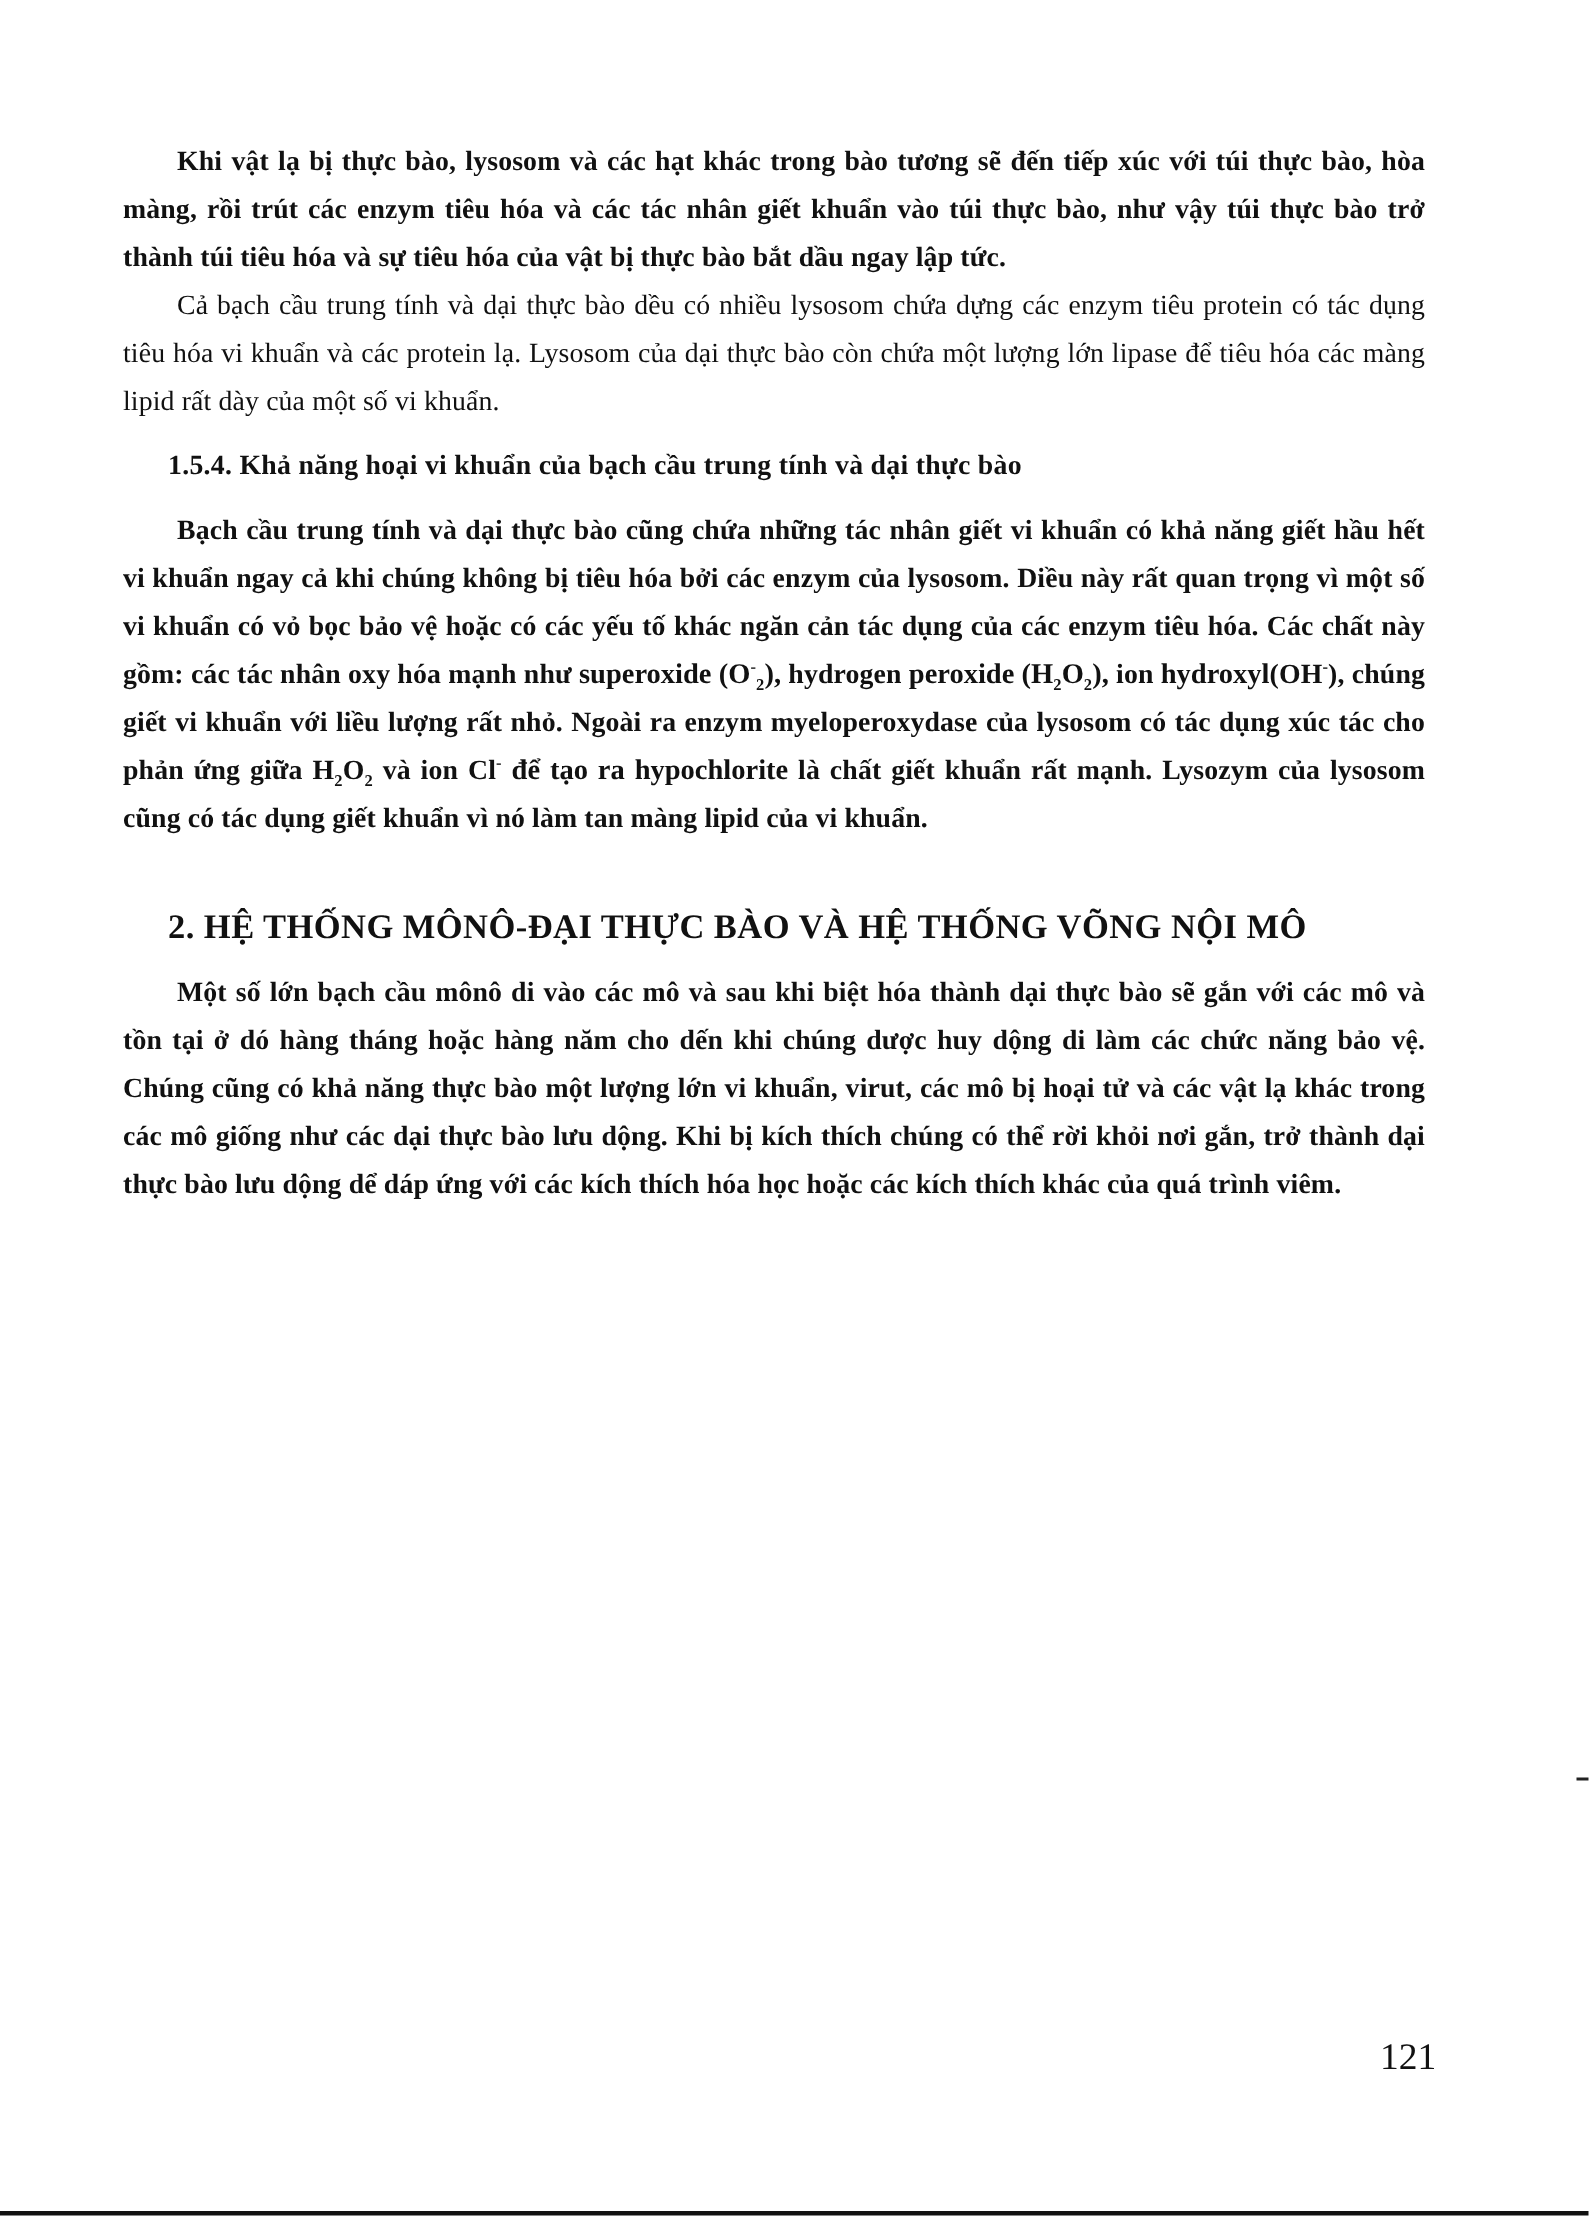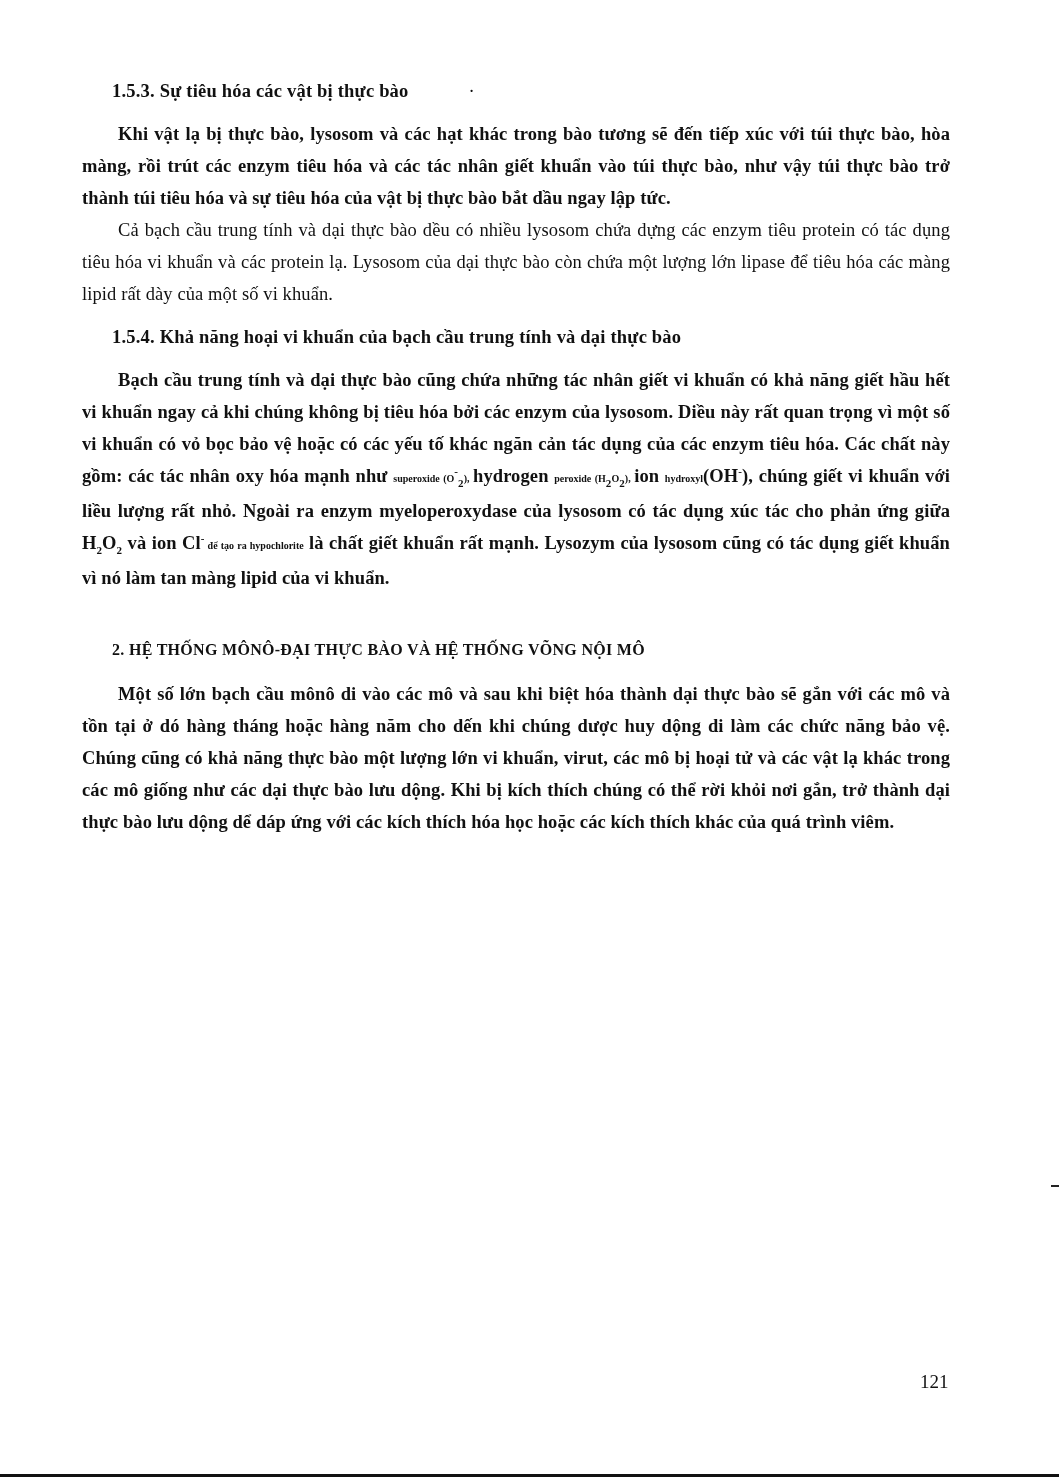--- a/index.html
+++ b/index.html
@@ -13,41 +13,40 @@
     font-weight: bold; font-size: 18.5px; margin: 0 0 0 30px; line-height: 26px;
     letter-spacing: 0.2px;
   }
   .h3 .dot { font-weight: normal; margin-left: 60px; }
   p {
     margin: 0; font-size: 18.5px; line-height: 32px; text-align: justify;
     text-indent: 36px; letter-spacing: 0.1px;
   }
   .sp2 { margin-top: 14px; font-weight: bold; }
   .h2 {
-    font-weight: bold; font-size: 16px; margin: 4px 0 0 30px; line-height: 28px;
+    font-weight: bold; font-size: 23px; margin: 4px 0 0 30px; line-height: 28px;
     letter-spacing: 0.3px;
   }
-  .small { font-size: 10px; letter-spacing: 0; }
+  .small { font-size: 19px; letter-spacing: 0; }
   sub, sup { font-size: 11px; line-height: 0; }
   .page-number {
-    position: absolute; left: 920px; top: 1358px; font-size: 19px; margin-top: 13px;
+    position: absolute; left: 920px; top: 1358px; font-size: 25px;
   }
   .bottom-rule {
     position: absolute; left: 0; top: 1474px; width: 1059px; height: 3px; background: #111;
   }
   .edge-mark {
     position: absolute; left: 1051px; top: 1185px; width: 8px; height: 2px; background: #222;
   }
 </style>
 </head>
 <body>
 
 <div class="page">
 
-  <div class="h3"><span>1.5.3. Sự tiêu hóa các vật bị thực bào</span><span class="dot">·</span></div>
 
   <p class="sp2">Khi vật lạ bị thực bào, lysosom và các hạt khác trong bào tương sẽ đến tiếp xúc với túi thực bào, hòa màng, rồi trút các enzym tiêu hóa và các tác nhân giết khuẩn vào túi thực bào, như vậy túi thực bào trở thành túi tiêu hóa và sự tiêu hóa của vật bị thực bào bắt dầu ngay lập tức.</p>
   <p>Cả bạch cầu trung tính và dại thực bào dều có nhiều lysosom chứa dựng các enzym tiêu protein có tác dụng tiêu hóa vi khuẩn và các protein lạ. Lysosom của dại thực bào còn chứa một lượng lớn lipase để tiêu hóa các màng lipid rất dày của một số vi khuẩn.</p>
 
   <div class="h3" style="margin-top:14px;">1.5.4. Khả năng hoại vi khuẩn của bạch cầu trung tính và dại thực bào</div>
 
   <p class="sp2"><span>Bạch cầu trung tính và dại thực bào cũng chứa những tác nhân giết vi khuẩn có khả năng giết hầu hết vi khuẩn ngay cả khi chúng không bị tiêu hóa bởi các enzym của lysosom. Diều này rất quan trọng vì một số vi khuẩn có vỏ bọc bảo vệ hoặc có các yếu tố khác ngăn cản tác dụng của các enzym tiêu hóa. Các chất này gồm: các tác nhân oxy hóa mạnh như </span><span class="small">superoxide (O</span><sup>-</sup><sub>2</sub><span class="small">), </span><span>hydrogen </span><span class="small">peroxide (H</span><sub>2</sub><span class="small">O</span><sub>2</sub><span class="small">), </span><span>ion </span><span class="small">hydroxyl</span><span>(OH</span><sup>-</sup><span>),</span><span> chúng giết vi khuẩn với liều lượng rất nhỏ. Ngoài ra enzym myeloperoxydase của lysosom có tác dụng xúc tác cho phản ứng giữa H</span><sub>2</sub><span>O</span><sub>2</sub><span> và ion Cl</span><sup>-</sup><span class="small"> để tạo ra hypochlorite</span><span> là chất giết khuẩn rất mạnh. Lysozym của lysosom cũng có tác dụng giết khuẩn vì nó làm tan màng lipid của vi khuẩn.</span></p>
 
 
   <div class="h2" style="margin-top:42px;">2. HỆ THỐNG MÔNÔ-ĐẠI THỰC BÀO VÀ HỆ THỐNG VÕNG NỘI MÔ</div>

